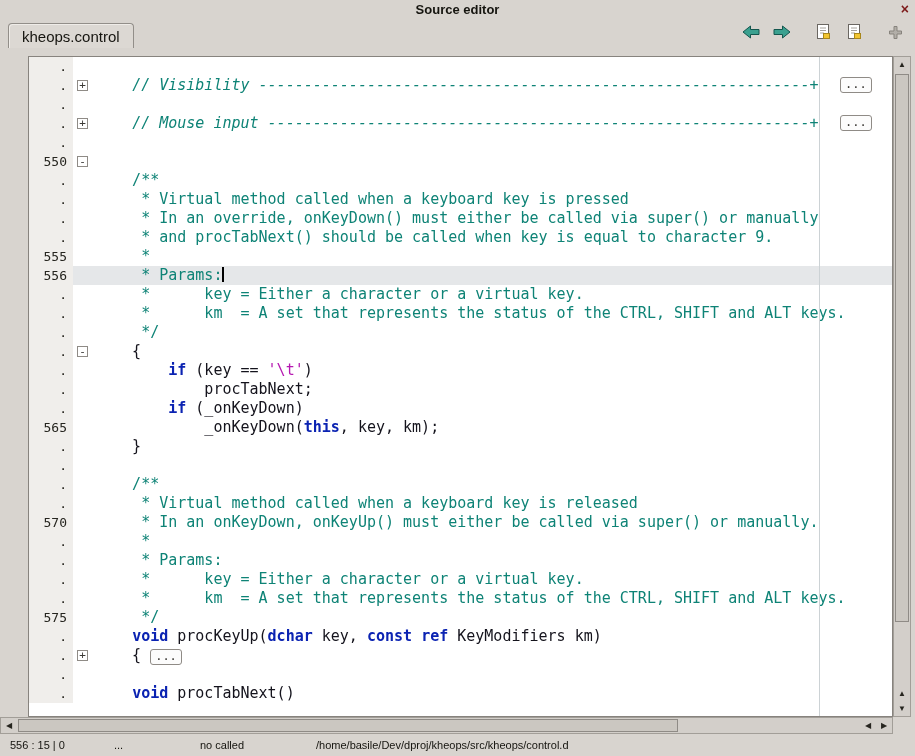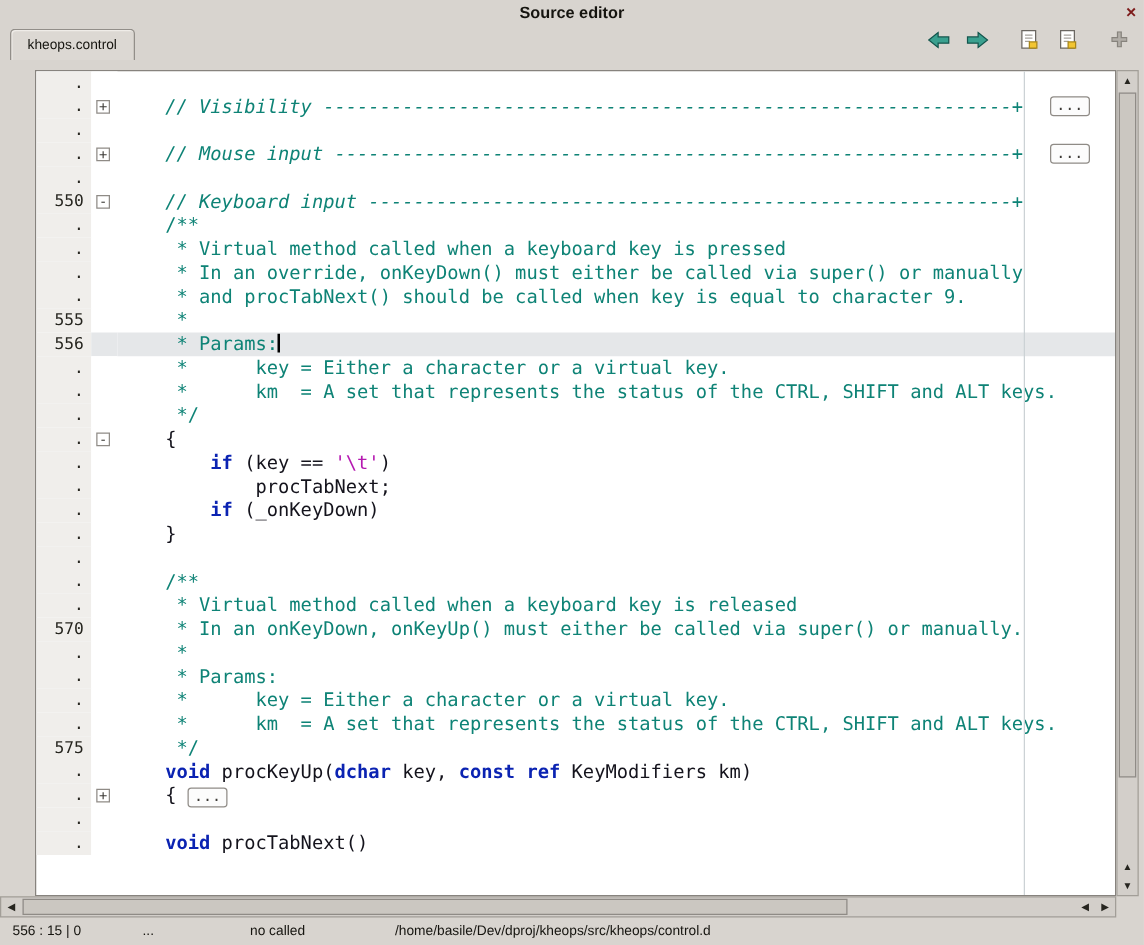--- a/index.html
+++ b/index.html
@@ -6,21 +6,21 @@
   body{width:915px;height:756px;overflow:hidden;background:#d8d4cf;font-family:"Liberation Sans",sans-serif;}
   .window{position:relative;width:915px;height:756px;background:#d8d4cf;overflow:hidden;}
 
   
   .titlebar{position:absolute;left:0;top:0;width:100%;height:20px;}
   .title{position:absolute;left:0;right:0;top:2px;text-align:center;font-size:13px;font-weight:bold;color:#15140f;}
   .closebtn{position:absolute;right:6px;top:1px;font-size:14px;font-weight:bold;color:#7d1a1a;cursor:default;}
 
   
   .tabbar{position:absolute;left:0;top:20px;width:100%;height:28px;display:flex;align-items:flex-end;padding:0 8px;box-sizing:border-box;}
-  .tab{height:24px;padding:0 13px;display:flex;align-items:center;background:#dcd8d3;border:1px solid #928e89;border-bottom:none;border-radius:4px 4px 0 0;font-size:11px;color:#15140f;box-shadow:inset 1px 1px 0 #efece8;}
+  .tab{height:24px;padding:0 13px;display:flex;align-items:center;background:#dcd8d3;border:1px solid #928e89;border-bottom:none;border-radius:4px 4px 0 0;font-size:15px;color:#15140f;box-shadow:inset 1px 1px 0 #efece8;}
   .toolbar{margin-left:auto;display:flex;align-items:center;gap:7px;padding-bottom:4px;}
   .tbtn{width:24px;height:20px;display:flex;align-items:center;justify-content:center;}
   .tbtn.gapL{margin-left:10px;}
 
   
   .frame{position:absolute;left:28px;top:56px;width:883px;height:661px;display:flex;}
   .editor{position:relative;flex:1;min-width:0;background:#fff;border:1px solid #87837e;overflow:hidden;
           font-family:"DejaVu Sans Mono","Liberation Mono",monospace;font-size:15px;line-height:19px;}
   .lines{position:absolute;left:0;top:0;right:0;}
   .row{display:flex;height:19px;white-space:pre;}
@@ -117,34 +117,35 @@
   </div>
 
   <div class="frame">
     <div class="editor">
       <div class="lines">
           <div class="row"><span class="gutter">.</span><span class="fold"></span><span class="code"></span></div>
           <div class="row"><span class="gutter">.</span><span class="fold"><span class="foldbox">+</span></span><span class="code"><span class="pl">    </span><span class="cm">// Visibility -------------------------------------------------------------+</span><span class="fellipsis right">...</span></span></div>
           <div class="row"><span class="gutter">.</span><span class="fold"></span><span class="code"></span></div>
           <div class="row"><span class="gutter">.</span><span class="fold"><span class="foldbox">+</span></span><span class="code"><span class="pl">    </span><span class="cm">// Mouse input ------------------------------------------------------------+</span><span class="fellipsis right">...</span></span></div>
           <div class="row"><span class="gutter">.</span><span class="fold"></span><span class="code"></span></div>
-          <div class="row"><span class="gutter">550</span><span class="fold"><span class="foldbox">-</span></span><span class="code"><span class="pl">    </span><span class="cm">// Keyboard input ---------------------------------------------------------+</span></span></div>
+          <div class="row"><span class="gutter">550</span><span class="fold"><span class="foldbox">-</span></span><span class="code"><span class="pl">    </span></span></div>
           <div class="row"><span class="gutter">.</span><span class="fold"></span><span class="code"><span class="dc">    /**</span></span></div>
           <div class="row"><span class="gutter">.</span><span class="fold"></span><span class="code"><span class="dc">     * Virtual method called when a keyboard key is pressed</span></span></div>
           <div class="row"><span class="gutter">.</span><span class="fold"></span><span class="code"><span class="dc">     * In an override, onKeyDown() must either be called via super() or manually</span></span></div>
           <div class="row"><span class="gutter">.</span><span class="fold"></span><span class="code"><span class="dc">     * and procTabNext() should be called when key is equal to character 9.</span></span></div>
           <div class="row"><span class="gutter">555</span><span class="fold"></span><span class="code"><span class="dc">     *</span></span></div>
           <div class="row cur"><span class="gutter">556</span><span class="fold"></span><span class="code"><span class="dc">     * Params:</span><span class="caret"></span></span></div>
           <div class="row"><span class="gutter">.</span><span class="fold"></span><span class="code"><span class="dc">     *      key = Either a character or a virtual key.</span></span></div>
           <div class="row"><span class="gutter">.</span><span class="fold"></span><span class="code"><span class="dc">     *      km  = A set that represents the status of the CTRL, SHIFT and ALT keys.</span></span></div>
           <div class="row"><span class="gutter">.</span><span class="fold"></span><span class="code"><span class="dc">     */</span></span></div>
           <div class="row"><span class="gutter">.</span><span class="fold"><span class="foldbox">-</span></span><span class="code"><span class="pl">    {</span></span></div>
           <div class="row"><span class="gutter">.</span><span class="fold"></span><span class="code"><span class="pl">        </span><span class="kw">if</span><span class="pl"> (key == </span><span class="st">'\t'</span><span class="pl">)</span></span></div>
           <div class="row"><span class="gutter">.</span><span class="fold"></span><span class="code"><span class="pl">            procTabNext;</span></span></div>
           <div class="row"><span class="gutter">.</span><span class="fold"></span><span class="code"><span class="pl">        </span><span class="kw">if</span><span class="pl"> (_onKeyDown)</span></span></div>
+          <div class="row"><span class="gutter">565</span><span class="fold"></span><span class="code"><span class="pl">            _onKeyDown(</span><span class="kw">this</span><span class="pl">, key, km);</span></span></div>
           <div class="row"><span class="gutter">.</span><span class="fold"></span><span class="code"><span class="pl">    }</span></span></div>
           <div class="row"><span class="gutter">.</span><span class="fold"></span><span class="code"></span></div>
           <div class="row"><span class="gutter">.</span><span class="fold"></span><span class="code"><span class="dc">    /**</span></span></div>
           <div class="row"><span class="gutter">.</span><span class="fold"></span><span class="code"><span class="dc">     * Virtual method called when a keyboard key is released</span></span></div>
           <div class="row"><span class="gutter">570</span><span class="fold"></span><span class="code"><span class="dc">     * In an onKeyDown, onKeyUp() must either be called via super() or manually.</span></span></div>
           <div class="row"><span class="gutter">.</span><span class="fold"></span><span class="code"><span class="dc">     *</span></span></div>
           <div class="row"><span class="gutter">.</span><span class="fold"></span><span class="code"><span class="dc">     * Params:</span></span></div>
           <div class="row"><span class="gutter">.</span><span class="fold"></span><span class="code"><span class="dc">     *      key = Either a character or a virtual key.</span></span></div>
           <div class="row"><span class="gutter">.</span><span class="fold"></span><span class="code"><span class="dc">     *      km  = A set that represents the status of the CTRL, SHIFT and ALT keys.</span></span></div>
           <div class="row"><span class="gutter">575</span><span class="fold"></span><span class="code"><span class="dc">     */</span></span></div>

